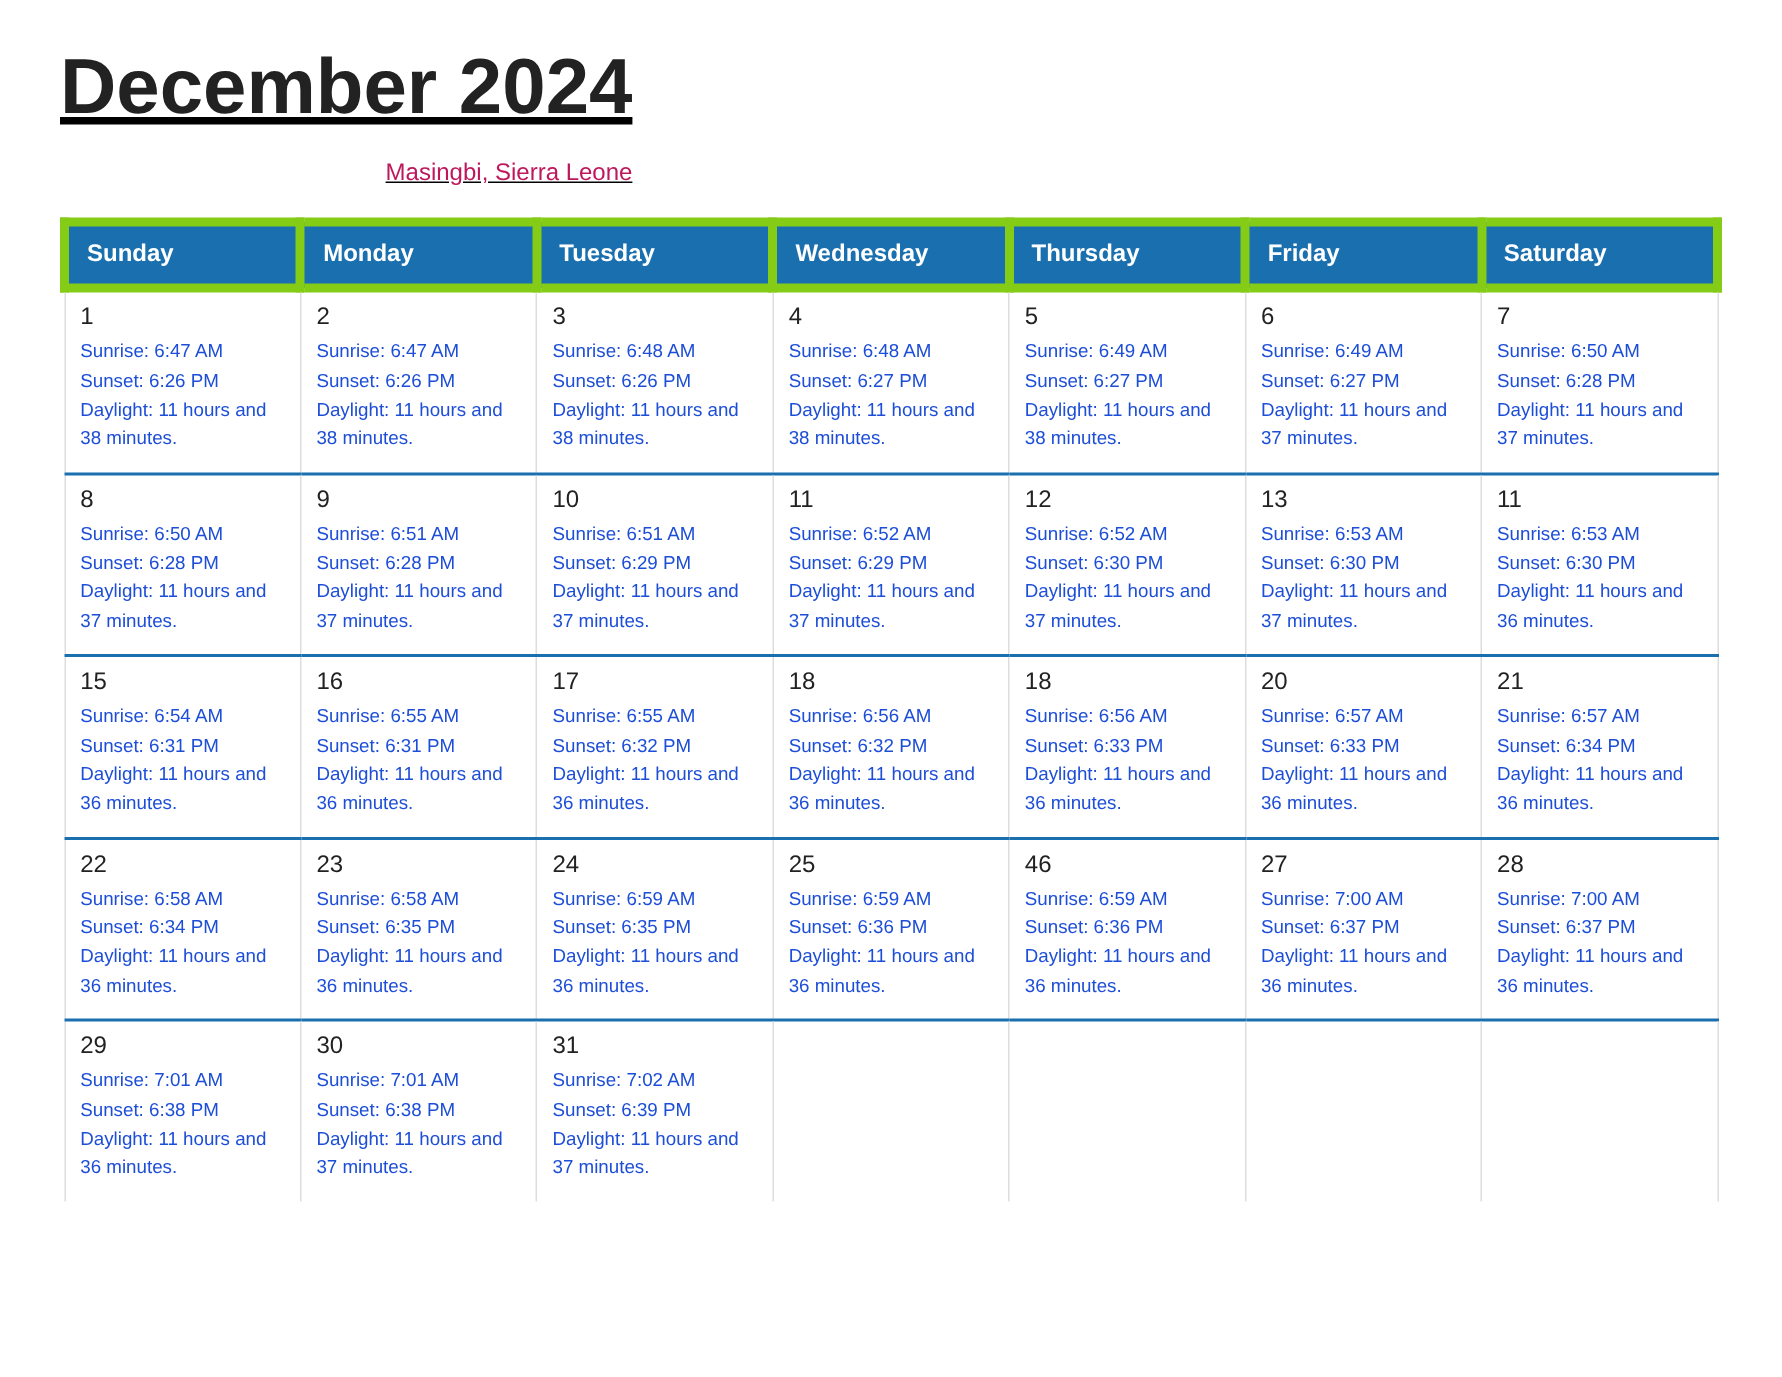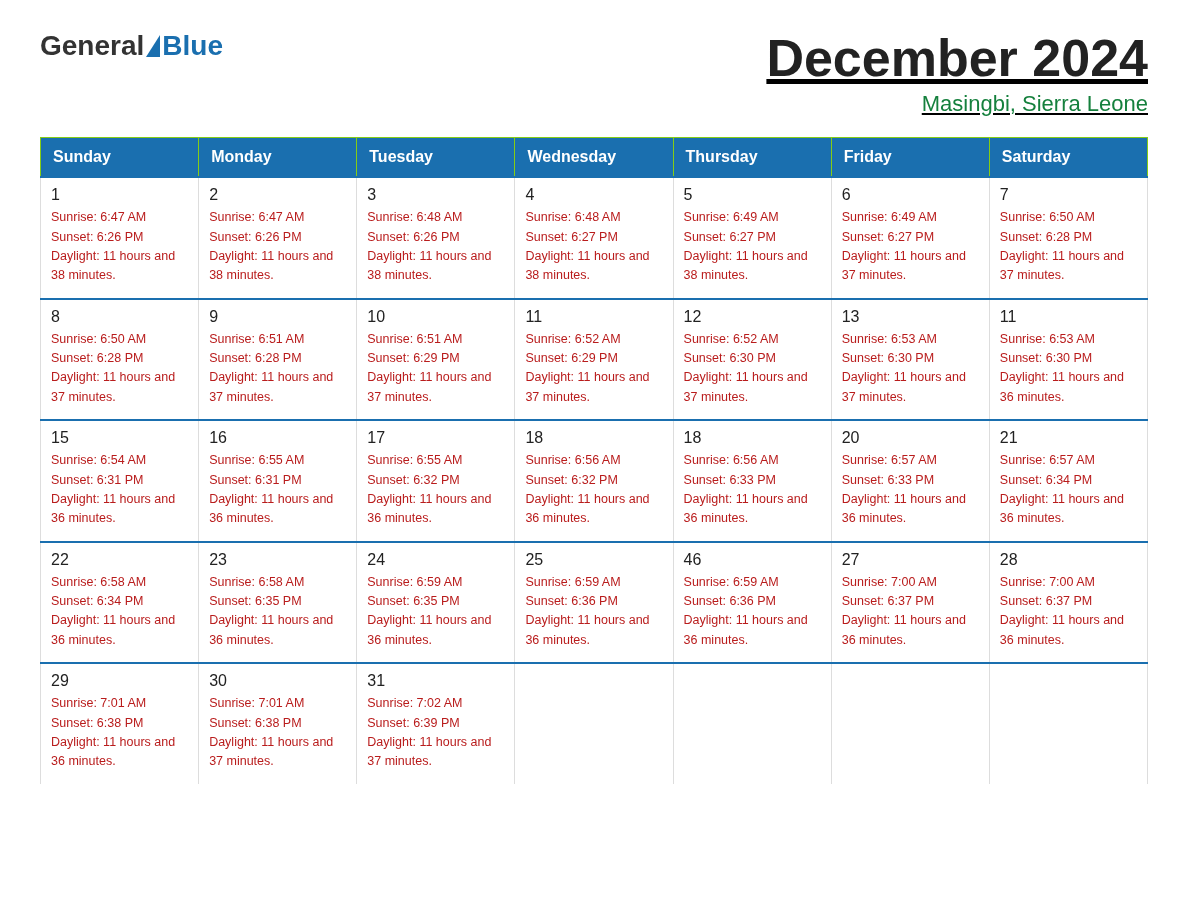--- a/index.html
+++ b/index.html
@@ -53,37 +53,37 @@
       text-align: right;
       text-decoration: underline;
     }
     .month-title {
       font-size: 52px;
       font-weight: bold;
       color: #222;
       line-height: 1.1;
     }
     .location {
-      font-size: 22px;
-      color: #15803d;
-      margin-top: 4px;
+      font-size: 16px;
+      color: #be185d;
+      margin-top: 20px;
     }
     .calendar-table {
       width: 100%;
       border-collapse: collapse;
       table-layout: fixed;
     }
     .calendar-table th {
       background-color: #1a6faf;
       color: #fff;
       padding: 10px 12px;
       text-align: left;
       font-size: 16px;
       font-weight: bold;
-      border: 1px solid #84cc16;
+      border: 6px solid #84cc16;
     }
     .calendar-table td {
       vertical-align: top;
       padding: 8px 10px 12px 10px;
       border: 1px solid #ccc;
       font-size: 13px;
       color: #333;
       height: 115px;
     }
     .calendar-table tr td {
@@ -97,40 +97,31 @@
     }
     .day-num {
       font-size: 16px;
       font-weight: normal;
       color: #222;
       display: block;
       margin-bottom: 4px;
     }
     .day-info {
       font-size: 12.5px;
-      color: #b91c1c;
+      color: #1d4ed8;
       line-height: 1.55;
     }
     .empty-cell {
       background: #fff;
     }
   </style>
 </head>
 <body>
 
 <div class="header">
-  <div class="logo">
-    <div class="logo-text">
-      <span class="logo-general">General</span>
-      <span class="logo-blue-part">
-        <span class="logo-triangle"></span>
-        <span class="logo-blue-text">Blue</span>
-      </span>
-    </div>
-  </div>
   <div class="title-section">
     <div class="month-title">December 2024</div>
     <div class="location">Masingbi, Sierra Leone</div>
   </div>
 </div>
 
 <table class="calendar-table">
   <thead>
     <tr>
       <th>Sunday</th>

